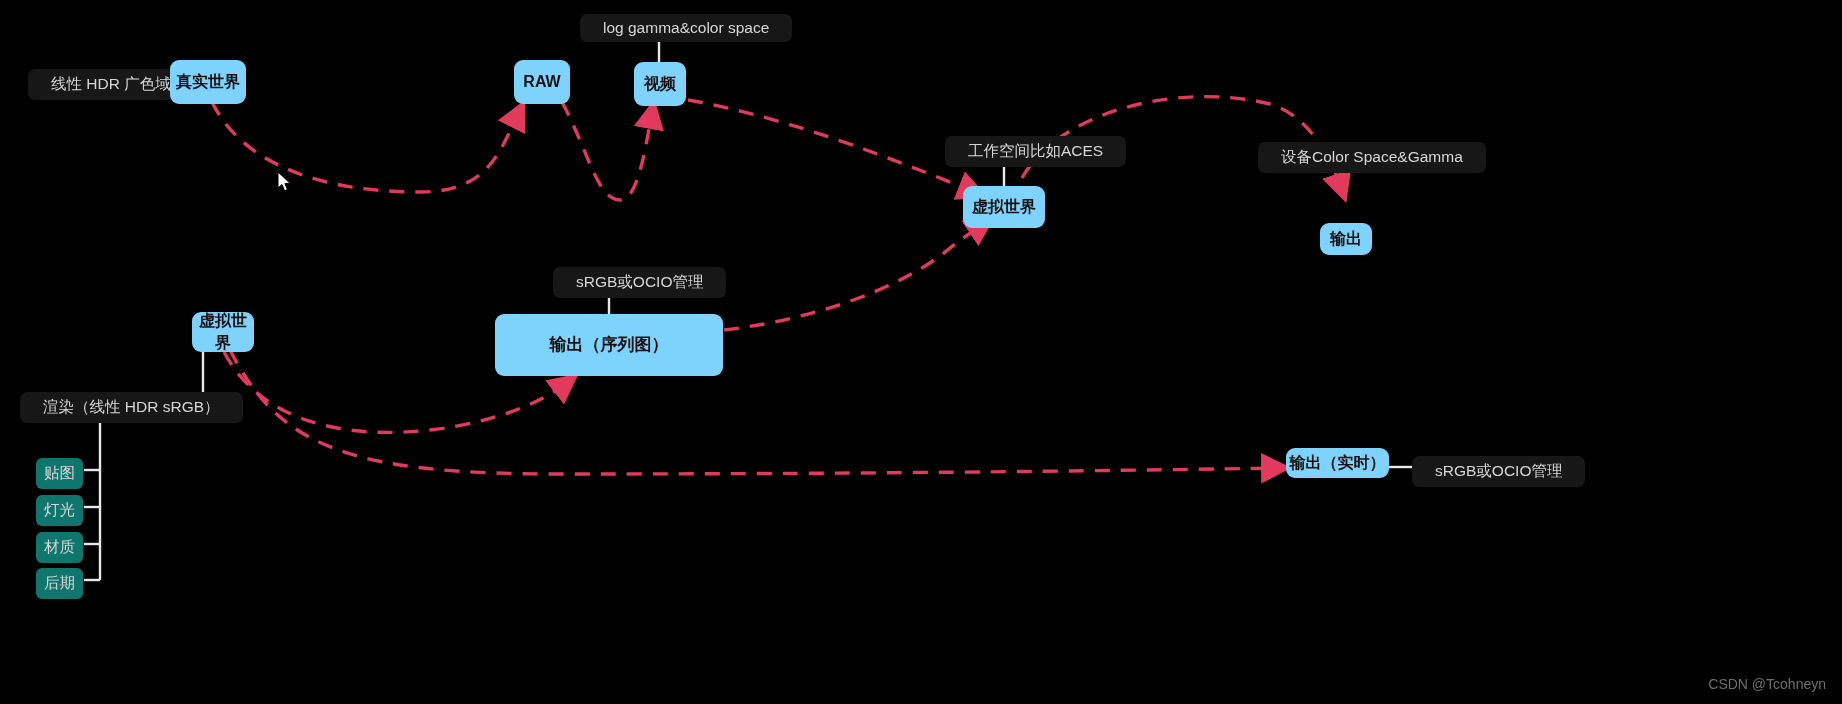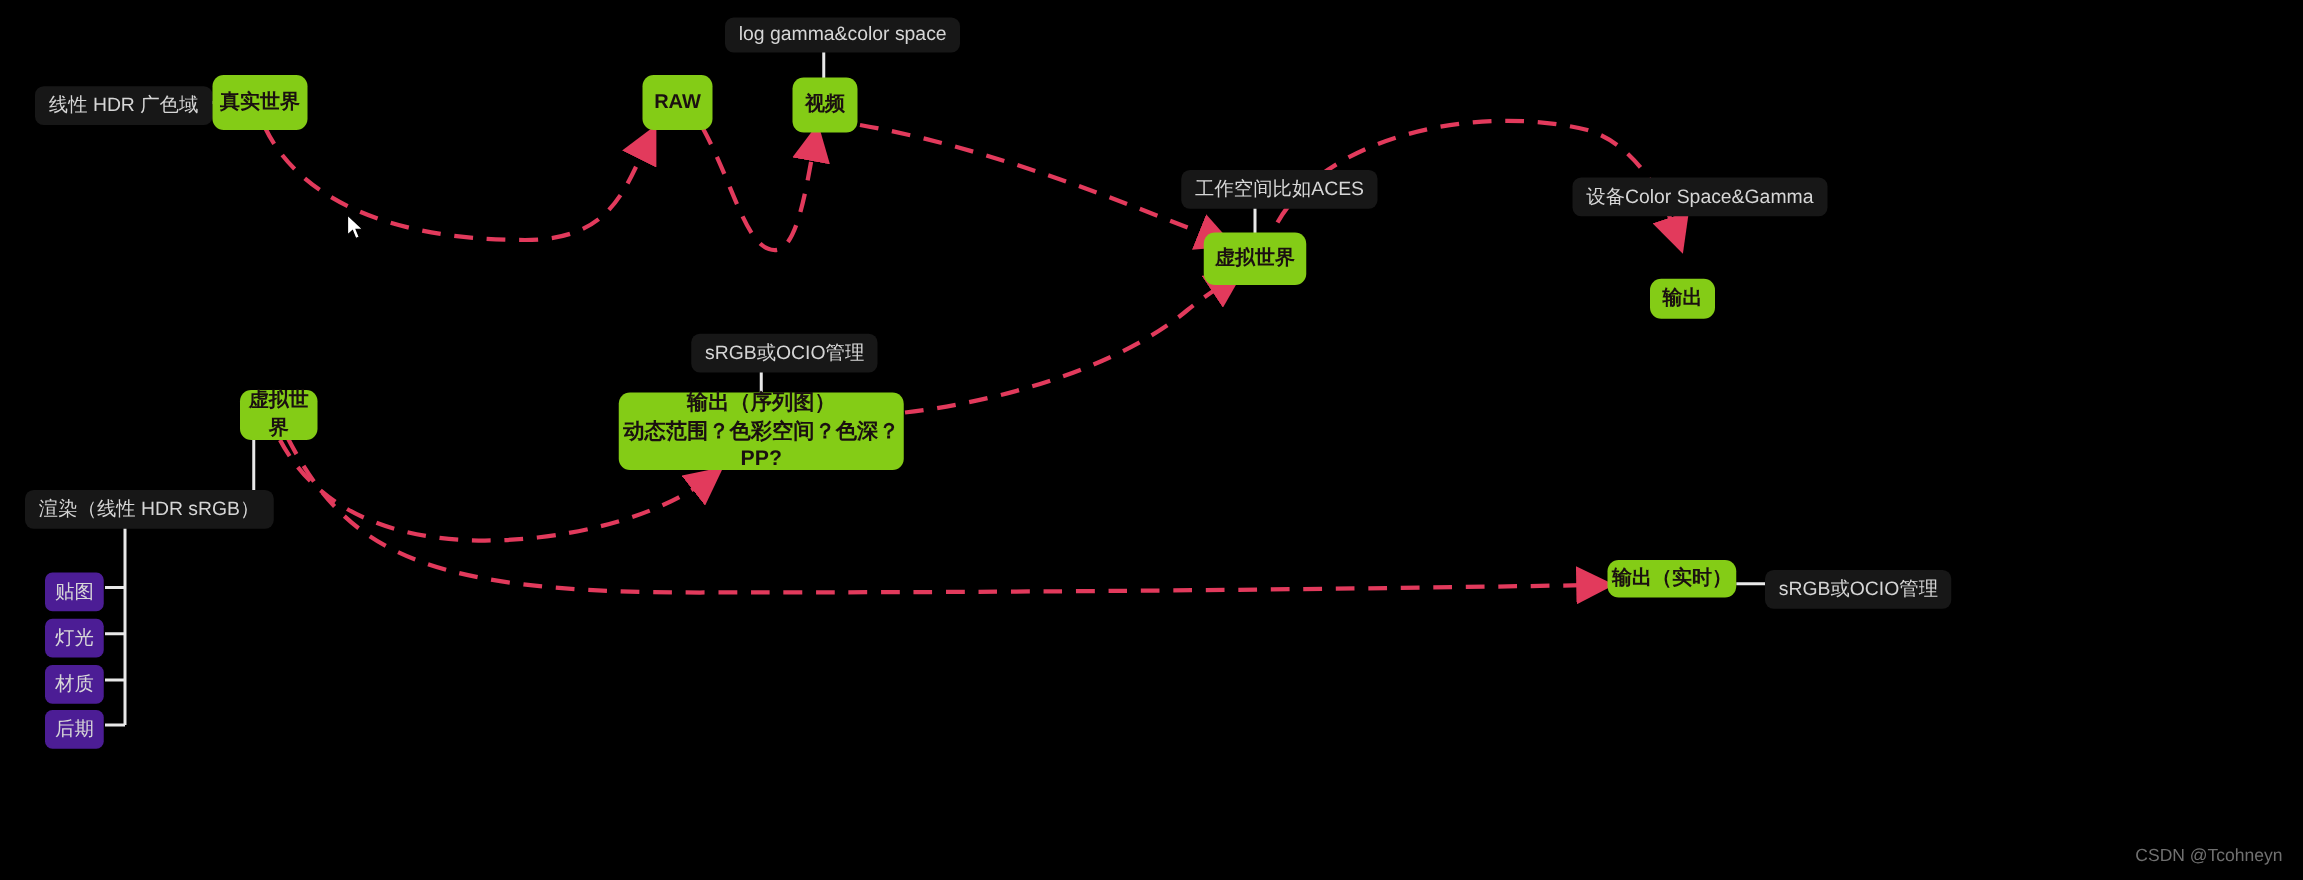--- a/index.html
+++ b/index.html
@@ -23,51 +23,51 @@
   }
   svg.edges {
     position: absolute;
     left: 0; top: 0;
     width: 1842px;
     height: 704px;
     pointer-events: none;
   }
   .node {
     position: absolute;
-    background: #84cc16;
+    background: #7dd3fc;
     color: #1a1010;
     border-radius: 9px;
     display: flex;
     align-items: center;
     justify-content: center;
     flex-direction: column;
     font-weight: bold;
     text-align: center;
     line-height: 1.35;
     box-sizing: border-box;
     z-index: 5;
   }
   .node.small { font-size: 16px; }
   .node.wide { font-size: 17px; }
   .label {
     position: absolute;
     background: #171717;
     color: #d6d6d6;
     border-radius: 7px;
-    padding: 5px 11px;
+    padding: 5px 23px;
     font-size: 15.5px;
     white-space: nowrap;
     display: flex;
     align-items: center;
     box-sizing: border-box;
     z-index: 4;
   }
   .leaf {
     position: absolute;
-    background: #4c1d95;
+    background: #0f766e;
     color: #d8d8d8;
     border-radius: 6px;
     padding: 5px 8px;
     font-size: 15.5px;
     white-space: nowrap;
     z-index: 4;
   }
   .watermark {
     position: absolute;
     right: 16px;
@@ -189,21 +189,20 @@
   <div class="node small" style="left:1320px; top:192px; width:52px; height:32px;margin-top:31px;">
     <span>输出</span>
   </div>
 
   <div class="node small" style="left:165px; top:312px; width:62px; height:40px;margin-left:27px;">
     <span>虚拟世界</span>
   </div>
 
   <div class="node wide" style="left:495px; top:314px; width:228px; height:62px;">
     <span>输出（序列图）</span>
-    <span>动态范围？色彩空间？色深？PP?</span>
   </div>
 
   <div class="node small" style="left:1286px; top:448px; width:103px; height:30px;">
     <span>输出（实时）</span>
   </div>
 
   <svg class="cursor" style="left:277px; top:171px;" width="16" height="22" viewBox="0 0 16 22">
     <path d="M1,1 L1,17 L5,13.5 L7.6,19.8 L10.4,18.6 L7.9,12.5 L13,12.2 z" fill="#ffffff" stroke="#000000" stroke-width="1"></path>
   </svg>
 

